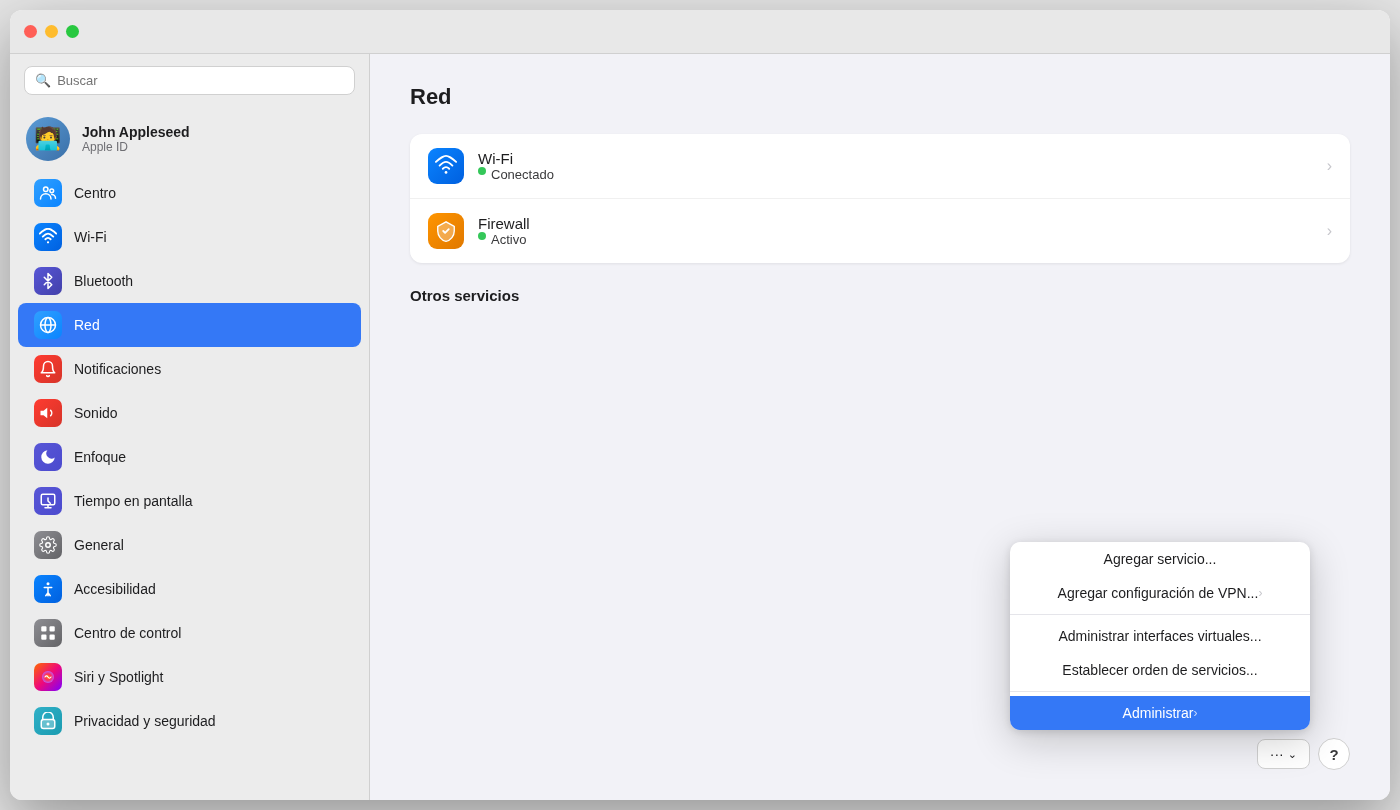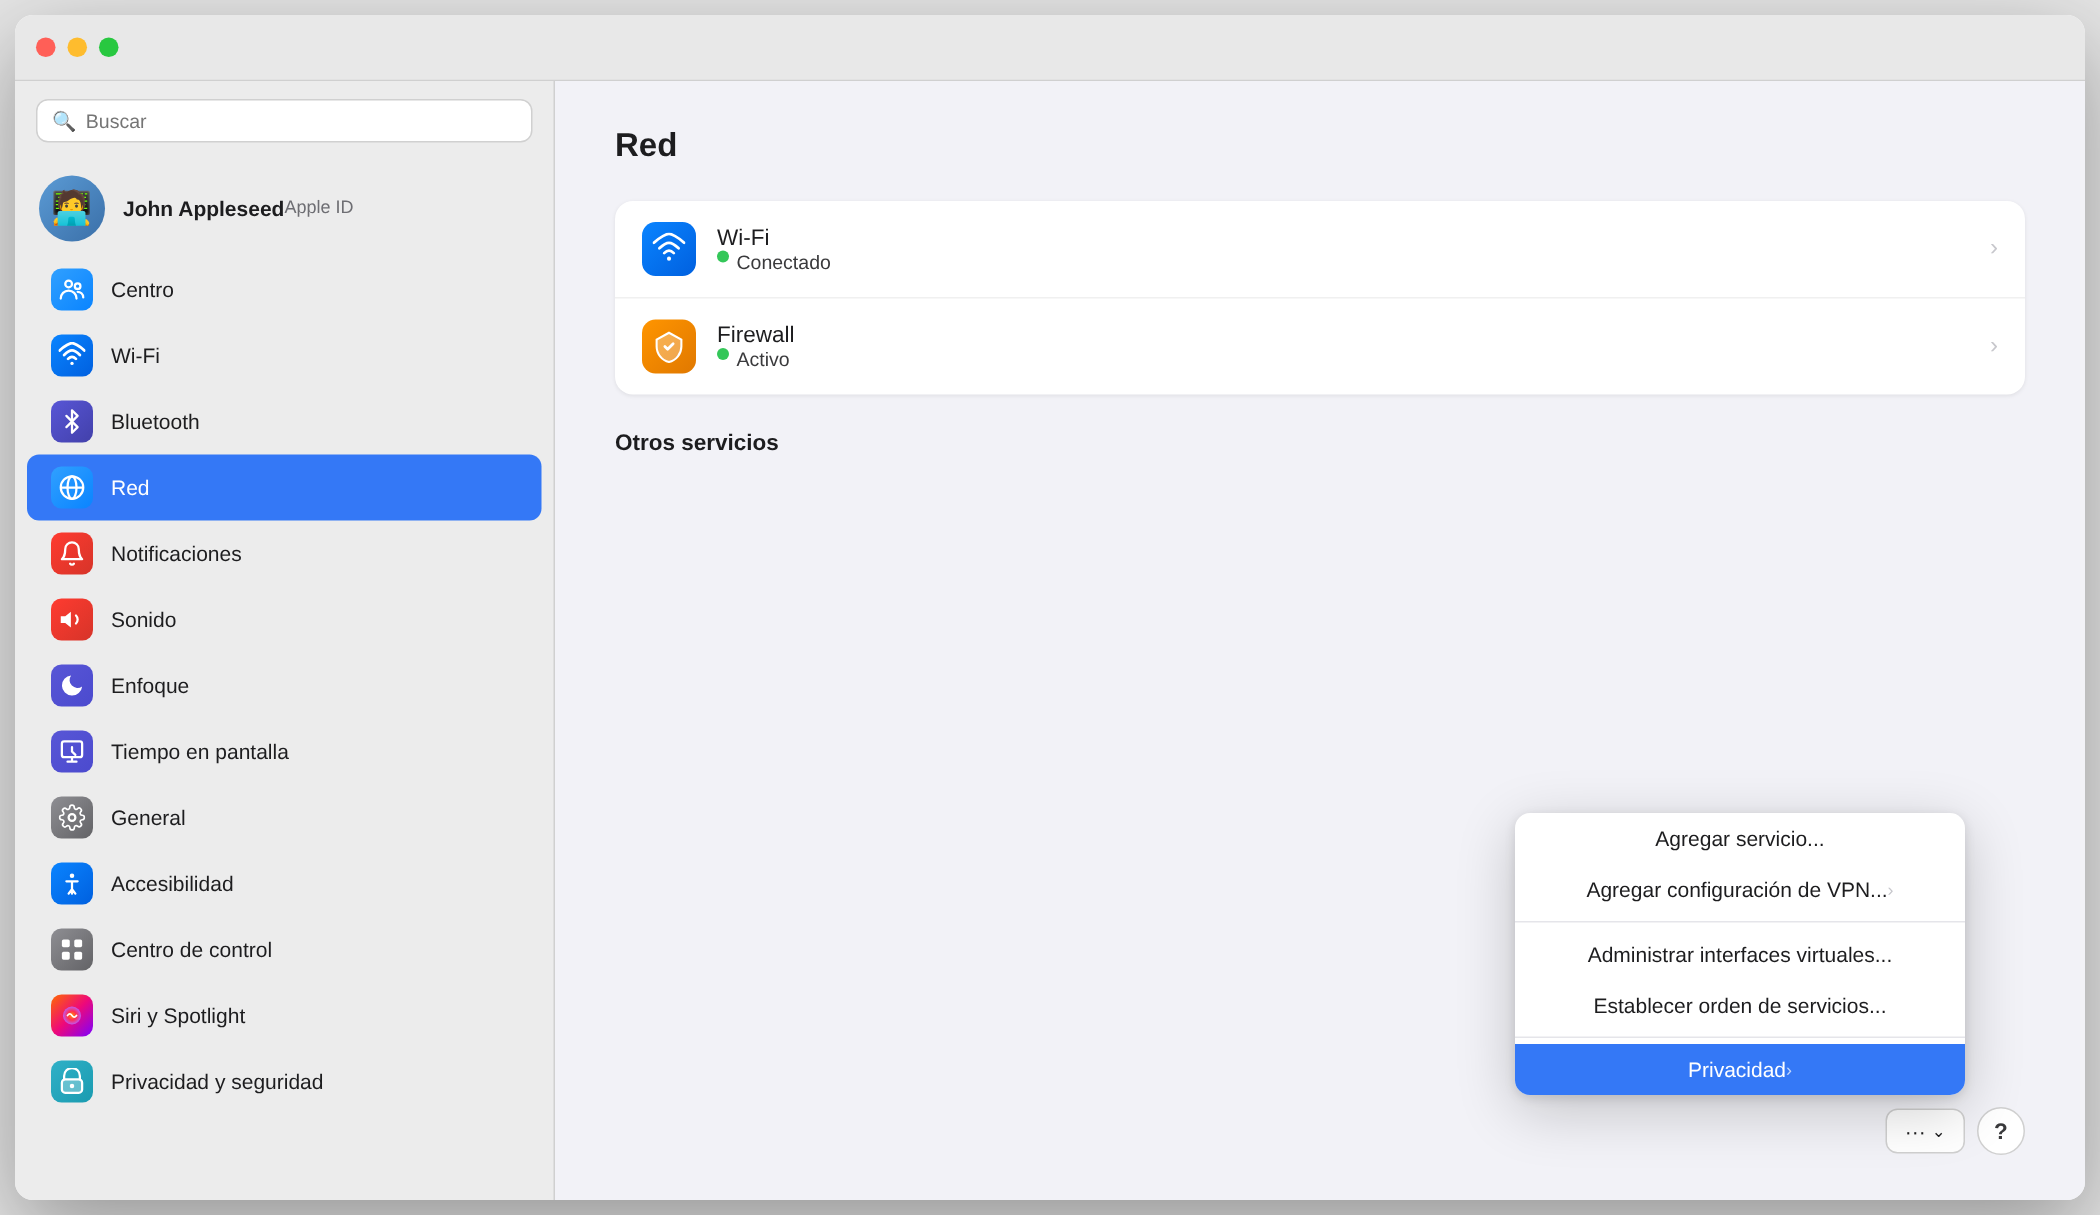--- a/index.html
+++ b/index.html
@@ -95,21 +95,21 @@
       width: 44px;
       height: 44px;
       border-radius: 50%;
       background: linear-gradient(135deg, #5b9bd5 0%, #3a6fa8 100%);
       display: flex;
       align-items: center;
       justify-content: center;
       font-size: 22px;
       flex-shrink: 0;
     }
-    .user-info { display: flex; }
+    .user-info { display: flex; flex-direction: column; }
     .user-name { font-size: 14px; font-weight: 600; color: #1d1d1f; }
     .user-subtitle { font-size: 12px; color: #6e6e73; }
     .sidebar-item {
       display: flex;
       align-items: center;
       gap: 12px;
       padding: 8px 16px;
       cursor: pointer;
       border-radius: 8px;
       margin: 0 8px;
@@ -502,19 +502,19 @@
           </div>
           <div class="menu-divider"></div>
           <div class="menu-item">
             <span>Administrar interfaces virtuales...</span>
           </div>
           <div class="menu-item">
             <span>Establecer orden de servicios...</span>
           </div>
           <div class="menu-divider"></div>
           <div class="menu-item highlighted">
-            <span>Privacidad</span>
+            <span>Administrar</span>
             <span class="menu-chevron">›</span>
           </div>
         </div>
     </div>
   </div>
 </div>
 
 </body></html>

